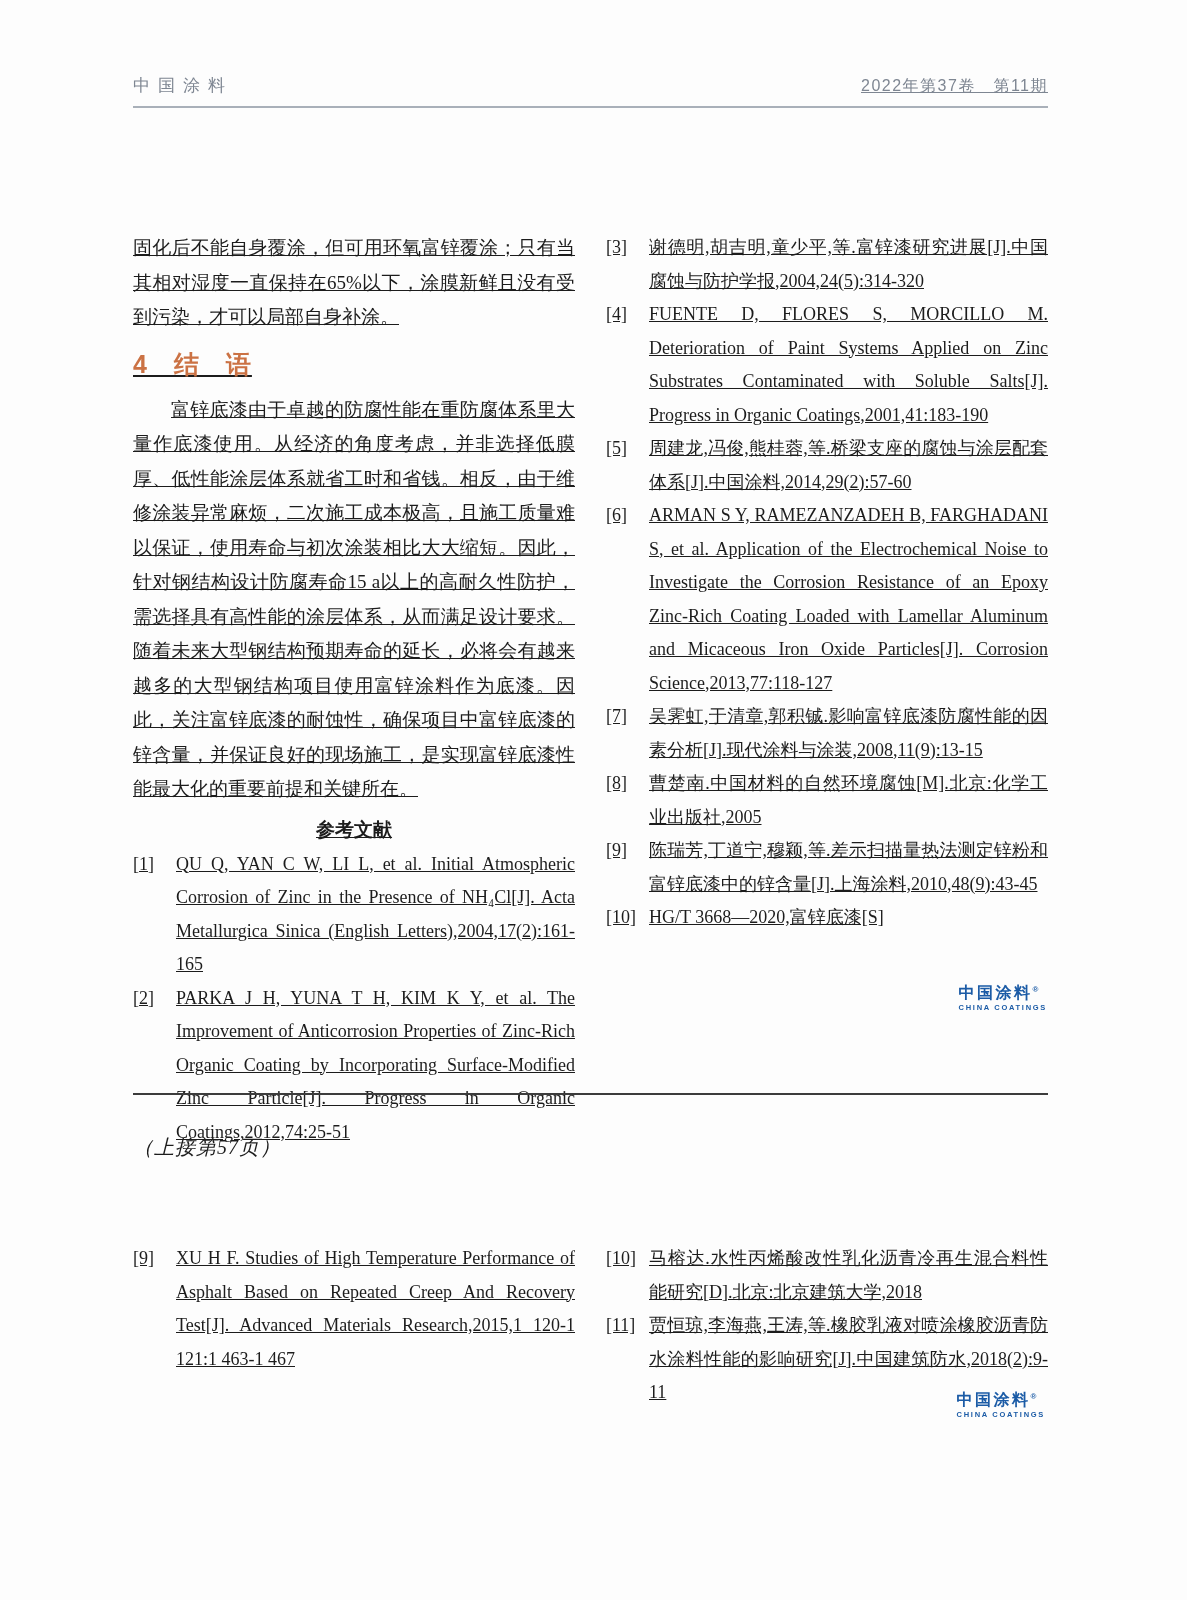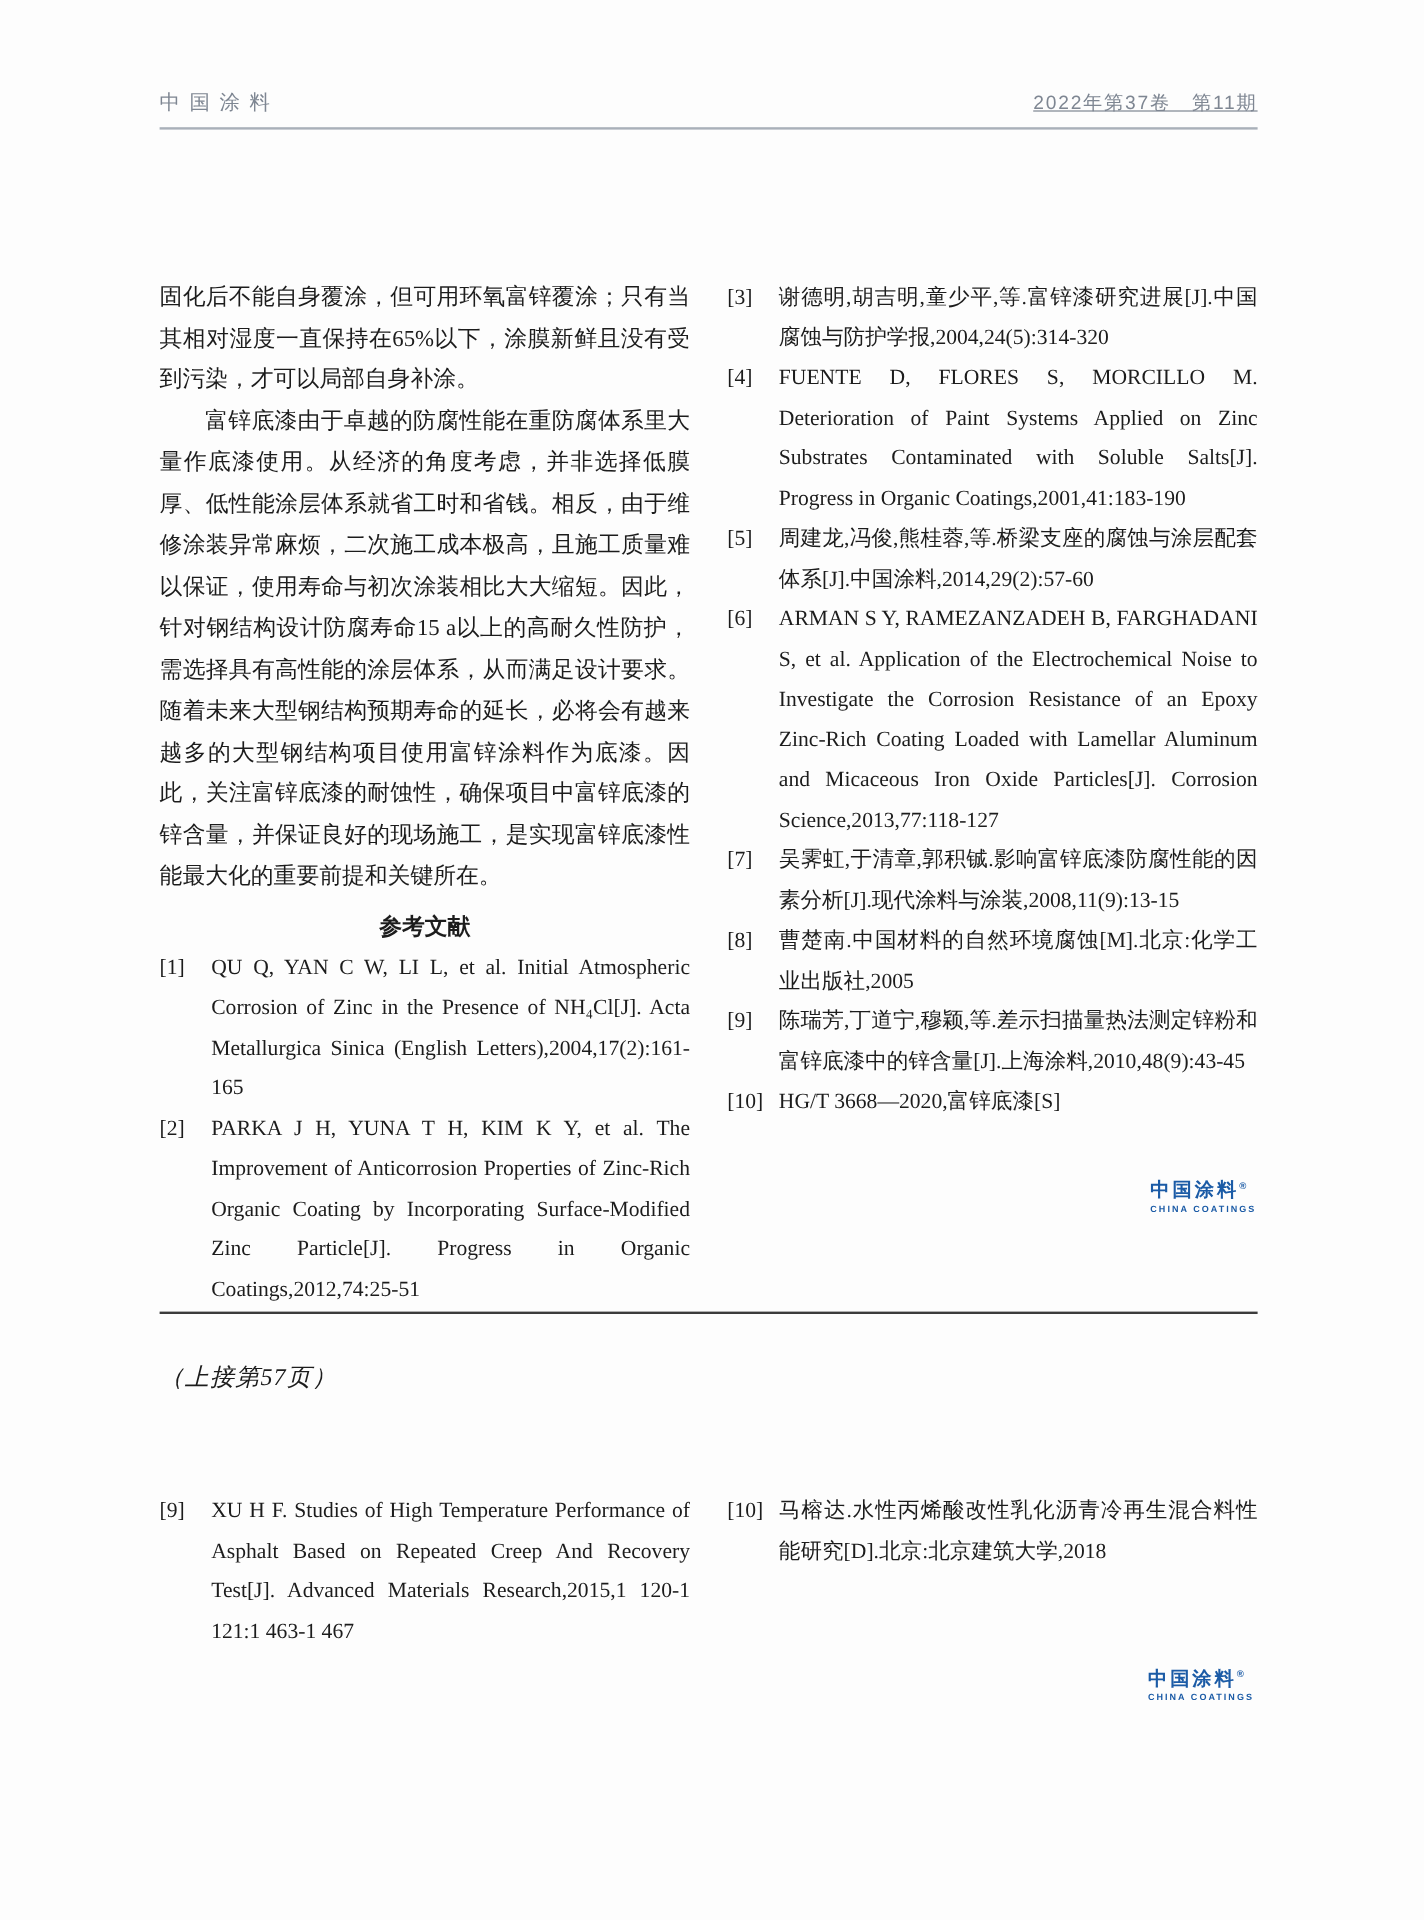--- a/index.html
+++ b/index.html
@@ -23,21 +23,21 @@
     font-family: "Liberation Sans", "DejaVu Sans", sans-serif;
     font-size: 17px; letter-spacing: 8px; color: #7e8692;
   }
   .header-right {
     font-family: "Liberation Sans", "DejaVu Sans", sans-serif;
     font-size: 16px; letter-spacing: 1.5px; color: #7e8692; text-decoration: underline;
   }
   
   .top-main { position: absolute; top: 231px; left: 133px; right: 139px; display: flex; gap: 31px; }
   .bottom-main { position: absolute; top: 1242px; left: 133px; right: 139px; display: flex; gap: 31px; }
-  .col { flex: 1 1 0; min-width: 0; }
+  .col { flex: 1 1 0; min-width: 0; text-decoration: underline; }
   
   .body-para {
     font-size: 19px; line-height: 34.5px; text-align: justify;
   }
   .indent { text-indent: 2em; }
   .section-heading {
     margin: 13px 0 12px 0;
     font-family: "Liberation Sans", "DejaVu Sans", sans-serif;
     font-size: 25px; font-weight: bold; color: #cb7244; letter-spacing: 1px;
   }
@@ -90,20 +90,21 @@
 <div class="page">
 
   <header class="header">
     <span class="header-left">中国涂料</span>
     <span class="header-right">2022年第37卷　第11期</span>
   </header>
 
   <main class="top-main">
     <div class="col">
       <p class="body-para">固化后不能自身覆涂，但可用环氧富锌覆涂；只有当其相对湿度一直保持在65%以下，涂膜新鲜且没有受到污染，才可以局部自身补涂。</p>
+      <h2 class="section-heading">4　结　语</h2>
       <p class="body-para indent">富锌底漆由于卓越的防腐性能在重防腐体系里大量作底漆使用。从经济的角度考虑，并非选择低膜厚、低性能涂层体系就省工时和省钱。相反，由于维修涂装异常麻烦，二次施工成本极高，且施工质量难以保证，使用寿命与初次涂装相比大大缩短。因此，针对钢结构设计防腐寿命15 a以上的高耐久性防护，需选择具有高性能的涂层体系，从而满足设计要求。随着未来大型钢结构预期寿命的延长，必将会有越来越多的大型钢结构项目使用富锌涂料作为底漆。因此，关注富锌底漆的耐蚀性，确保项目中富锌底漆的锌含量，并保证良好的现场施工，是实现富锌底漆性能最大化的重要前提和关键所在。</p>
       <h3 class="ref-heading">参考文献</h3>
       <div class="ref-list">
           <div class="ref">
             <span class="ref-num">[1]</span>
             <div class="ref-text">QU Q, YAN C W, LI L, et al. Initial Atmospheric Corrosion of Zinc in the Presence of NH₄Cl[J]. Acta Metallurgica Sinica (English Letters),2004,17(2):161-165</div>
           </div>
           <div class="ref">
             <span class="ref-num">[2]</span>
             <div class="ref-text">PARKA J H, YUNA T H, KIM K Y, et al. The Improvement of Anticorrosion Properties of Zinc-Rich Organic Coating by Incorporating Surface-Modified Zinc Particle[J]. Progress in Organic Coatings,2012,74:25-51</div>
@@ -165,20 +166,24 @@
             <div class="ref-text">XU H F. Studies of High Temperature Performance of Asphalt Based on Repeated Creep And Recovery Test[J]. Advanced Materials Research,2015,1 120-1 121:1 463-1 467</div>
           </div>
         </div>
     </div>
     <div class="col">
       <div class="ref-list">
           <div class="ref">
             <span class="ref-num">[10]</span>
             <div class="ref-text">马榕达.水性丙烯酸改性乳化沥青冷再生混合料性能研究[D].北京:北京建筑大学,2018</div>
           </div>
+          <div class="ref">
+            <span class="ref-num">[11]</span>
+            <div class="ref-text">贾恒琼,李海燕,王涛,等.橡胶乳液对喷涂橡胶沥青防水涂料性能的影响研究[J].中国建筑防水,2018(2):9-11</div>
+          </div>
         </div>
     </div>
   </div>
 
   <div class="logo bottom-logo">
     <div class="logo-cn"><span>中国涂料</span><span class="logo-reg">®</span></div>
     <div class="logo-en">CHINA COATINGS</div>
   </div>
 
 

